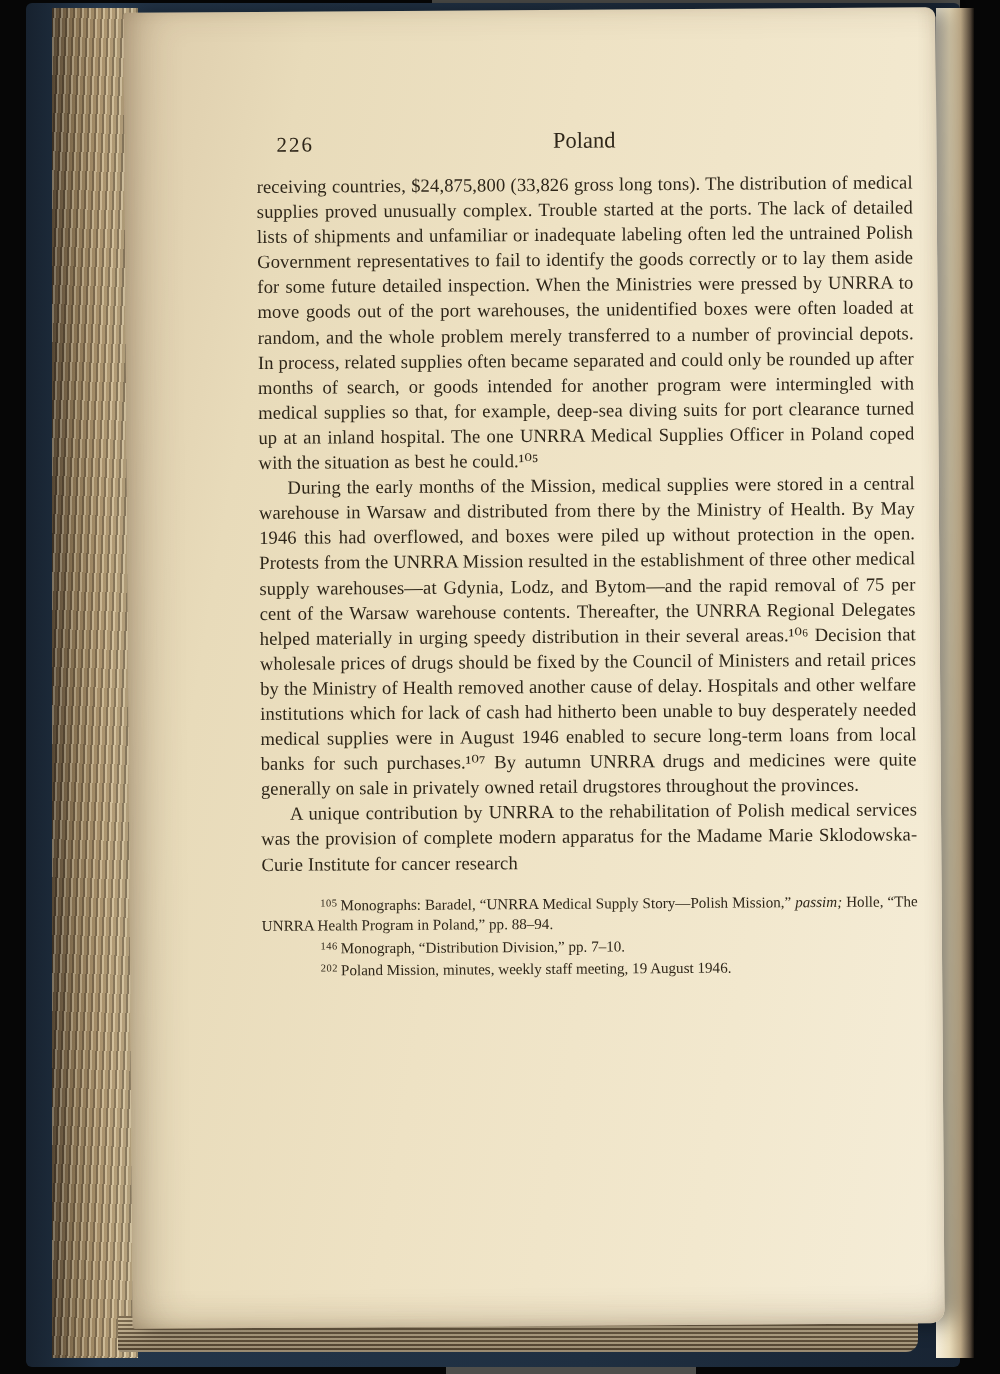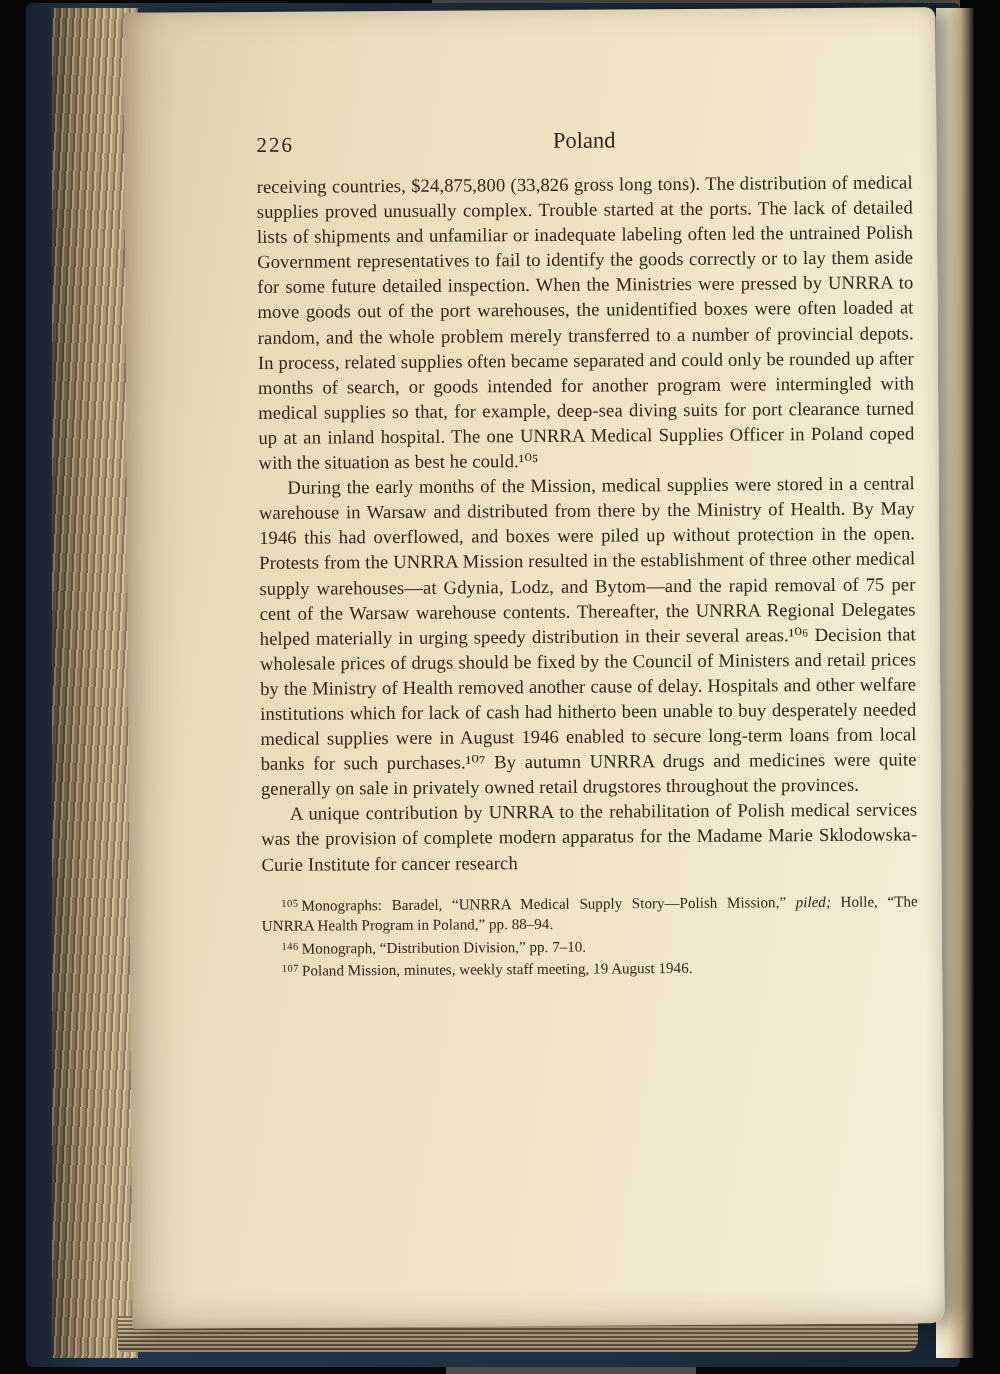--- a/index.html
+++ b/index.html
@@ -36,27 +36,27 @@
     border-radius:3px 10px 14px 3px;
     background:linear-gradient(100deg,#dccbaa 0%,#e8dbba 18%,#eee2c4 45%,#f2e8ce 75%,#f5edd8 100%);
     box-shadow:
       inset 28px 0 50px -25px rgba(70,45,20,.45),
       inset -6px 0 18px -8px rgba(90,65,35,.25),
       inset 0 -20px 40px -25px rgba(80,55,25,.30),
       10px 0 22px rgba(0,0,0,.45);
   }
   .text-area{position:absolute;left:132px;top:118px;width:656px;color:#2e2619;}
   .header-row{position:relative;height:36px;margin-bottom:8px;}
-  .page-number{position:absolute;left:0;top:3px;font-size:21px;letter-spacing:2px;}
+  .page-number{position:absolute;left:20px;top:3px;font-size:21px;letter-spacing:2px;}
   .running-header{position:absolute;left:0;right:0;top:0;text-align:center;font-size:22.5px;}
   .body p{margin:0;font-size:18.6px;line-height:25.1px;text-align:justify;letter-spacing:.1px;}
   .body p.indent{text-indent:1.55em;}
   .footnotes{margin-top:17px;}
   .footnotes p{margin:0;font-size:15.1px;line-height:20.6px;text-align:justify;text-indent:1.3em;}
-  .fn-marker{font-size:10.5px;vertical-align:4px;letter-spacing:.5px;margin-right:3px;}
+  .fn-marker{font-size:10.5px;vertical-align:4px;letter-spacing:.5px;margin-right:3px;margin-left:39px;}
   .italic{font-style:italic;}
 </style>
 </head>
 <body>
 
 <div class="scene">
   <div class="bg-top-strip"></div>
   <div class="bg-bottom-strip"></div>
   <div class="book-cover"></div>
   <div class="page-stack-left"></div>
@@ -71,20 +71,20 @@
         <span class="running-header">Poland</span>
       </div>
 
       <div class="body">
         <p>receiving countries, $24,875,800 (33,826 gross long tons). The distribution of medical supplies proved unusually complex. Trouble started at the ports. The lack of detailed lists of shipments and unfamiliar or inadequate labeling often led the untrained Polish Government representatives to fail to identify the goods correctly or to lay them aside for some future detailed inspection. When the Ministries were pressed by UNRRA to move goods out of the port warehouses, the unidentified boxes were often loaded at random, and the whole problem merely transferred to a number of provincial depots. In process, related supplies often became separated and could only be rounded up after months of search, or goods intended for another program were intermingled with medical supplies so that, for example, deep-sea diving suits for port clearance turned up at an inland hospital. The one UNRRA Medical Supplies Officer in Poland coped with the situation as best he could.¹⁰⁵</p>
         <p class="indent">During the early months of the Mission, medical supplies were stored in a central warehouse in Warsaw and distributed from there by the Ministry of Health. By May 1946 this had overflowed, and boxes were piled up without protection in the open. Protests from the UNRRA Mission resulted in the establishment of three other medical supply warehouses—at Gdynia, Lodz, and Bytom—and the rapid removal of 75 per cent of the Warsaw warehouse contents. Thereafter, the UNRRA Regional Delegates helped materially in urging speedy distribution in their several areas.¹⁰⁶ Decision that wholesale prices of drugs should be fixed by the Council of Ministers and retail prices by the Ministry of Health removed another cause of delay. Hospitals and other welfare institutions which for lack of cash had hitherto been unable to buy desperately needed medical supplies were in August 1946 enabled to secure long-term loans from local banks for such purchases.¹⁰⁷ By autumn UNRRA drugs and medicines were quite generally on sale in privately owned retail drugstores throughout the provinces.</p>
         <p class="indent">A unique contribution by UNRRA to the rehabilitation of Polish medical services was the provision of complete modern apparatus for the Madame Marie Sklodowska-Curie Institute for cancer research</p>
       </div>
 
       <div class="footnotes">
-        <p><span class="fn-marker">105</span><span>Monographs: Baradel, “UNRRA Medical Supply Story—Polish Mission,” </span><span class="italic">piled;</span><span> Holle, “The UNRRA Health Program in Poland,” pp. 88–94.</span></p>
+        <p><span class="fn-marker">105</span><span>Monographs: Baradel, “UNRRA Medical Supply Story—Polish Mission,” </span><span class="italic">passim;</span><span> Holle, “The UNRRA Health Program in Poland,” pp. 88–94.</span></p>
         <p><span class="fn-marker">146</span><span>Monograph, “Distribution Division,” pp. 7–10.</span></p>
-        <p><span class="fn-marker">107</span><span>Poland Mission, minutes, weekly staff meeting, 19 August 1946.</span></p>
+        <p><span class="fn-marker">202</span><span>Poland Mission, minutes, weekly staff meeting, 19 August 1946.</span></p>
       </div>
 
     </div>
   </div>
 </div>
 
 </body></html>

